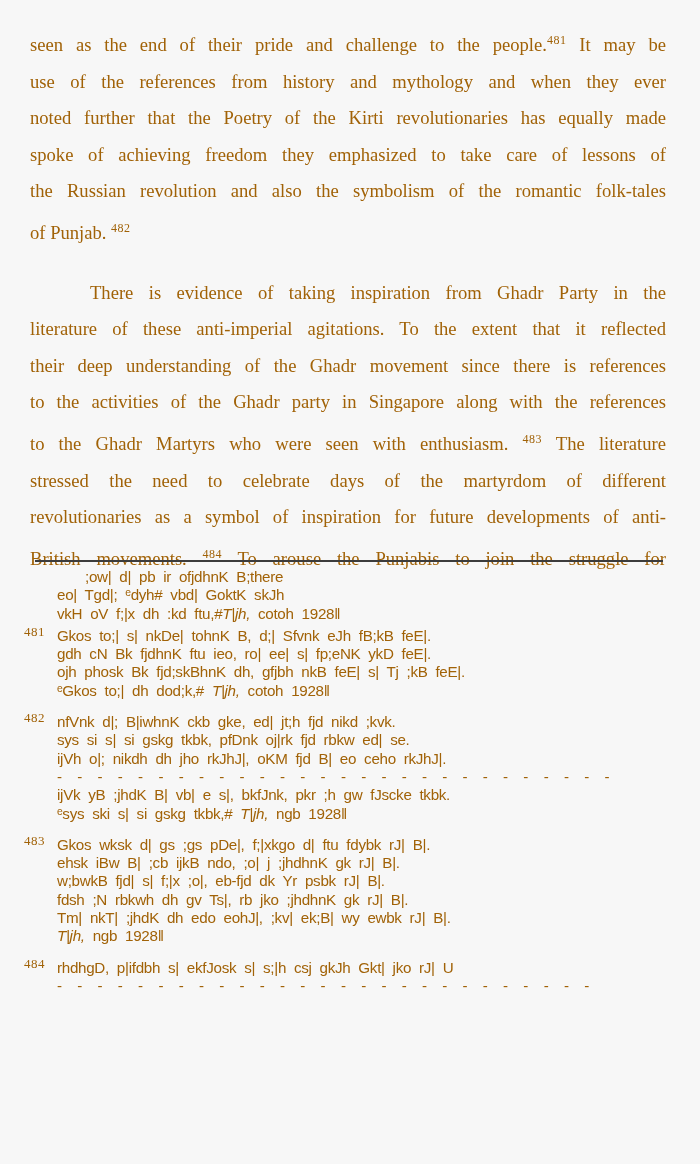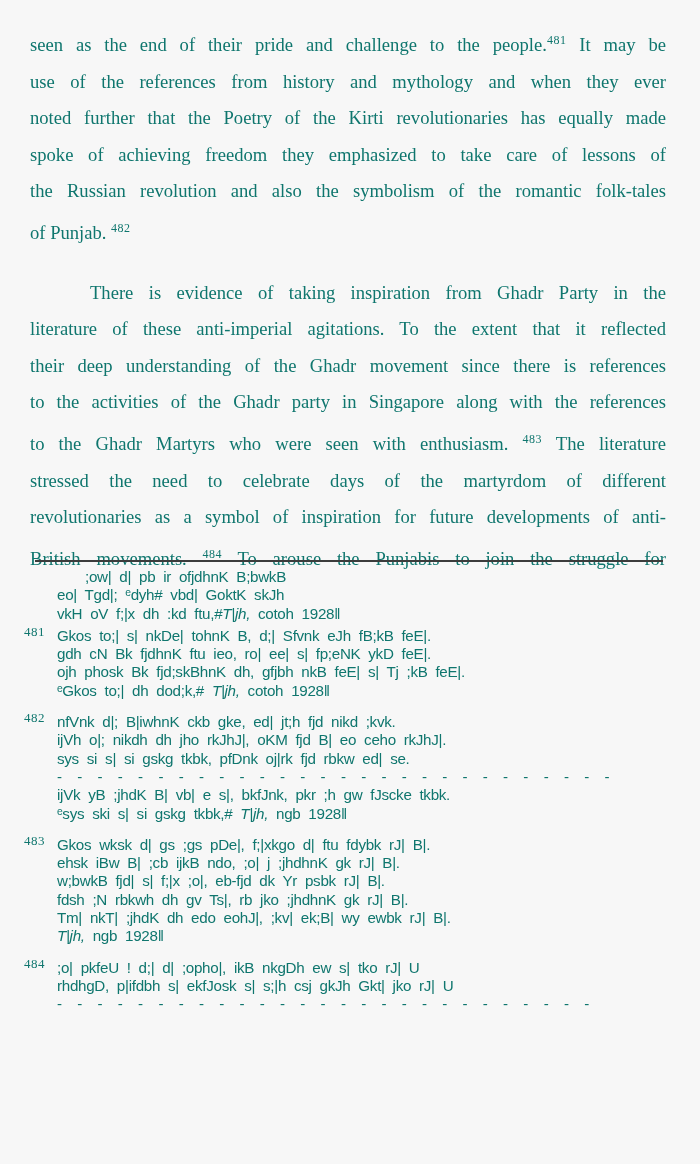--- a/index.html
+++ b/index.html
@@ -1,21 +1,21 @@
 <!DOCTYPE html>
 <html><head>
 <meta charset="utf-8">
 <style>
   html, body { margin: 0; padding: 0; }
   .page {
     position: relative;
     width: 700px;
     height: 1164px;
     background: #f7f7f7;
-    color: #0f766e;
+    color: #a16207;
     overflow: hidden;
     font-family: "Liberation Serif", serif;
   }
   
   .body-text {
     position: absolute;
     left: 30px;
     right: 34px;
     top: 22px;
   }
@@ -90,49 +90,48 @@
         <div class="bline"><span>to the activities of the Ghadr party in Singapore along with the references</span></div>
         <div class="bline"><span>to the Ghadr Martyrs who were seen with enthusiasm. </span><span class="sup">483</span><span> The literature</span></div>
         <div class="bline"><span>stressed the need to celebrate days of the martyrdom of different</span></div>
         <div class="bline"><span>revolutionaries as a symbol of inspiration for future developments of anti-</span></div>
         <div class="bline"><span>British movements. </span><span class="sup">484</span><span> To arouse the Punjabis to join the struggle for</span></div>
       </div>
     </div>
   <div class="fn-rule"></div>
   <div class="footnotes" id="footnotes">
       <div class="fblock intro">
-        <div class="fline" style="margin-left: 28px;"><span>;ow| d| pb ir ofjdhnK B;bwkB</span></div>
+        <div class="fline" style="margin-left: 28px;"><span>;ow| d| pb ir ofjdhnK B;there</span></div>
         <div class="fline"><span>eo| Tgd|; ᵉdyh# vbd| GoktK skJh</span></div>
         <div class="fline"><span>vkH oV f;|x dh :kd ftu,#</span><span class="it">T|jh,</span><span> cotoh 1928‖</span></div>
       </div>
       <div class="fblock">
         <span class="fnum">481</span>
         <div class="fline"><span>Gkos to;| s| nkDe| tohnK B, d;| Sfvnk eJh fB;kB feE|.</span></div>
         <div class="fline"><span>gdh cN Bk fjdhnK ftu ieo, ro| ee| s| fp;eNK ykD feE|.</span></div>
         <div class="fline"><span>ojh phosk Bk fjd;skBhnK dh, gfjbh nkB feE| s| Tj ;kB feE|.</span></div>
         <div class="fline"><span>ᵉGkos to;| dh dod;k,# </span><span class="it">T|jh,</span><span> cotoh 1928‖</span></div>
       </div>
       <div class="fblock">
         <span class="fnum">482</span>
         <div class="fline"><span>nfVnk d|; B|iwhnK ckb gke, ed| jt;h fjd nikd ;kvk.</span></div>
+        <div class="fline"><span>sys si s| si gskg tkbk, pfDnk oj|rk fjd rbkw ed| se.</span></div>
         <div class="fline"><span>ijVh o|; nikdh dh jho rkJhJ|, oKM fjd B| eo ceho rkJhJ|.</span></div>
-        <div class="fline"><span>sys si s| si gskg tkbk, pfDnk oj|rk fjd rbkw ed| se.</span></div>
         <div class="fline dash"><span>- - - - - - - - - - - - - - - - - - - - - - - - - - - -</span></div>
         <div class="fline"><span>ijVk yB ;jhdK B| vb| e s|, bkfJnk, pkr ;h gw fJscke tkbk.</span></div>
         <div class="fline"><span>ᵉsys ski s| si gskg tkbk,# </span><span class="it">T|jh,</span><span> ngb 1928‖</span></div>
       </div>
       <div class="fblock">
         <span class="fnum">483</span>
         <div class="fline"><span>Gkos wksk d| gs ;gs pDe|, f;|xkgo d| ftu fdybk rJ| B|.</span></div>
         <div class="fline"><span>ehsk iBw B| ;cb ijkB ndo, ;o| j ;jhdhnK gk rJ| B|.</span></div>
         <div class="fline"><span>w;bwkB fjd| s| f;|x ;o|, eb-fjd dk Yr psbk rJ| B|.</span></div>
         <div class="fline"><span>fdsh ;N rbkwh dh gv Ts|, rb jko ;jhdhnK gk rJ| B|.</span></div>
         <div class="fline"><span>Tm| nkT| ;jhdK dh edo eohJ|, ;kv| ek;B| wy ewbk rJ| B|.</span></div>
         <div class="fline"><span class="it">T|jh,</span><span> ngb 1928‖</span></div>
       </div>
       <div class="fblock">
         <span class="fnum">484</span>
-        <div class="fline"><span>;o| pkfeU ! d;| d| ;opho|, ikB nkgDh ew s| tko rJ| U</span></div>
         <div class="fline"><span>rhdhgD, p|ifdbh s| ekfJosk s| s;|h csj gkJh Gkt| jko rJ| U</span></div>
         <div class="fline dash"><span>- - - - - - - - - - - - - - - - - - - - - - - - - - -</span></div>
       </div>
     </div>
 </div>
 
 </body></html>

